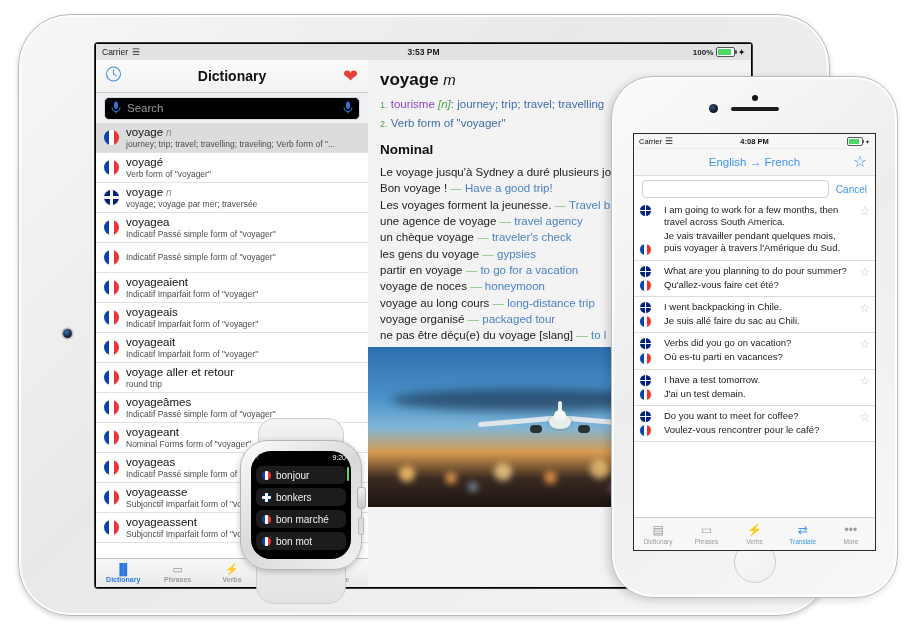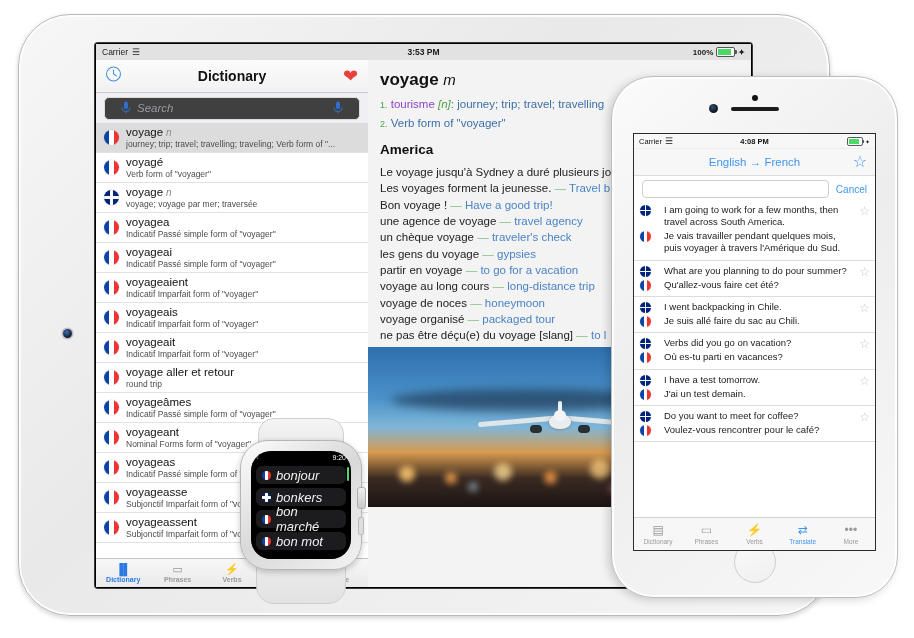--- a/index.html
+++ b/index.html
@@ -31,21 +31,21 @@
 
   
   .master{position:absolute;left:0;top:16px;width:272px;bottom:0;background:#fff;border-right:1px solid #c3c3c3;}
   .nav-bar{height:32px;background:linear-gradient(#fbfbfb,#f2f2f2);border-bottom:1px solid #c9c9c9;
            display:flex;align-items:center;justify-content:center;position:relative;}
   .nav-title{font-size:14px;font-weight:bold;color:#111;}
   .nav-left{position:absolute;left:9px;top:50%;transform:translateY(-50%);}
   .nav-right{position:absolute;right:10px;top:50%;transform:translateY(-50%);}
   .heart{color:#e8413c;font-size:18px;line-height:1;}
   .searchwrap{height:30px;background:#efeff4;border-bottom:1px solid #d4d4d4;display:flex;align-items:center;padding:0 8px;}
-  .searchbar{flex:1;height:21px;background:#404040;border-radius:5px;border:1px solid #dcdcdc;display:flex;align-items:center;padding:0 16px;gap:6px;font-style:italic;}
+  .searchbar{flex:1;height:21px;background:#000000;border-radius:5px;border:1px solid #dcdcdc;display:flex;align-items:center;padding:0 6px;gap:6px;}
   .searchbar .ph{flex:1;color:#9a9a9f;font-size:11.5px;}
   .mic{font-size:11px;}
   .list{position:absolute;left:0;right:0;top:63px;bottom:28px;overflow:hidden;background:#fff;}
   .row{height:30px;border-bottom:1px solid #e2e2e2;display:flex;align-items:center;padding:0 6px 0 8px;box-sizing:border-box;}
   .row.sel{background:#dcdcdc;}
   .flag{width:15px;height:15px;border-radius:50%;margin-right:7px;flex:0 0 auto;overflow:hidden;position:relative;
         box-shadow:0 0 0 .5px rgba(0,0,0,.12);}
   .flag.fr{background:linear-gradient(90deg,#0b43a8 0 33.3%,#fff 33.3% 66.6%,#e33 66.6% 100%);}
   .flag.uk{background:#00247d;}
   .flag.uk:before{content:"";position:absolute;left:0;top:0;right:0;bottom:0;
@@ -115,21 +115,21 @@
   .batt-s:after{content:"";position:absolute;right:-2.5px;top:2px;width:2px;height:3px;background:#5a5a5a;}
   .ip-nav{height:26px;background:#f7f7f7;display:flex;align-items:center;justify-content:center;position:relative;border-bottom:1px solid #dcdcdc;}
   .ip-nav .t{color:#3f96f0;font-size:11.5px;}
   .ip-nav .star{position:absolute;right:8px;color:#3f96f0;font-size:16px;line-height:1;}
   .ip-search{height:26px;background:#fff;display:flex;align-items:center;gap:7px;padding:0 8px;border-bottom:1px solid #dcdcdc;}
   .ip-search .fld{flex:1;height:16px;background:#fff;border:1px solid #cfcfcf;border-radius:4px;}
   .ip-search .cancel{color:#3f96f0;font-size:10px;}
   .ip-list{position:absolute;left:0;right:0;top:66px;bottom:32px;overflow:hidden;background:#fff;}
   .pair{border-bottom:1px solid #dcdcdc;padding:4px 6px 5px 6px;position:relative;}
   .pline{display:flex;align-items:flex-start;gap:6px;margin-bottom:2px;}
-  .pline:last-child{margin-bottom:0;}
+  .pline:last-child{margin-bottom:0;align-items:flex-end;}
   .pline .fl{margin-top:1px;}
   .pline .tx{font-size:9.5px;color:#1a1a1a;line-height:1.28;flex:1;padding-right:16px;}
   .pstar{position:absolute;right:5px;top:5px;color:#c9c9c9;font-size:12px;line-height:1;}
   .ip-tabbar{position:absolute;left:0;right:0;bottom:0;height:32px;background:#f7f7f7;border-top:1px solid #cfcfcf;display:flex;}
   .ip-tab{flex:1;display:flex;flex-direction:column;align-items:center;justify-content:center;gap:2px;color:#9a9a9a;}
   .ip-tab.active{color:#3f96f0;}
   .ip-tab .ico{font-size:12px;line-height:12px;}
   .ip-tab .lbl{font-size:6.5px;}
 
   
@@ -142,21 +142,21 @@
        background:linear-gradient(140deg,#fcfcfc,#d9d9d9 50%,#f2f2f2);border:1px solid #b5b5b5;
        box-shadow:0 2px 6px rgba(0,0,0,.22);}
   .w-screen{position:absolute;left:10px;top:10px;right:10px;bottom:10px;background:#000;border-radius:20px;overflow:hidden;
        box-shadow:inset 0 0 8px rgba(0,0,0,.9);}
   .w-crown{position:absolute;right:-5px;top:46px;width:7px;height:20px;background:linear-gradient(#f0f0f0,#c8c8c8);border-radius:3px;border:1px solid #b0b0b0;}
   .w-btn{position:absolute;right:-3px;top:76px;width:4px;height:16px;background:#ddd;border-radius:2px;border:1px solid #bbb;}
   .w-status{height:13px;display:flex;align-items:center;justify-content:space-between;padding:0 5px;color:#fff;font-size:7px;}
   .w-back{font-size:8px;color:#aaa;}
   .w-rows{padding:2px 5px 0 5px;}
   .w-row{background:#1c1c1e;border-radius:6px;height:18px;display:flex;align-items:center;gap:5px;padding:0 6px;margin-bottom:4px;}
-  .w-row .lb{color:#f0f0f0;font-size:13px;font-style:italic;}
+  .w-row .lb{color:#f0f0f0;font-size:10px;}
   .w-flag{width:9px;height:9px;border-radius:50%;flex:0 0 auto;overflow:hidden;position:relative;}
   .w-scroll{position:absolute;right:2px;top:16px;width:2px;height:14px;background:#4cd964;border-radius:1px;}
 </style>
 </head>
 <body>
 
 <div class="stage">
 
   <div class="ipad">
     <div class="ipad-cam"></div>
@@ -235,21 +235,20 @@
               <div class="row">
                 <span class="flag fr"></span>
                 <div class="rowtxt">
                   <div class="w">voyagea</div>
                   <div class="d">Indicatif Passé simple form of "voyager"</div>
                 </div>
               </div>
               <div class="row">
                 <span class="flag fr"></span>
                 <div class="rowtxt">
-                  <div class="w">voyageai</div>
                   <div class="d">Indicatif Passé simple form of "voyager"</div>
                 </div>
               </div>
               <div class="row">
                 <span class="flag fr"></span>
                 <div class="rowtxt">
                   <div class="w">voyageaient</div>
                   <div class="d">Indicatif Imparfait form of "voyager"</div>
                 </div>
               </div>
@@ -339,31 +338,31 @@
           <div class="scrollbar"></div>
           <div class="detail-pad">
             <div class="headword">
               <span>voyage</span>
               <i>m</i>
             </div>
             <div id="senses">
                 <div class="sense"><span class="num">1.</span> <span class="dom">tourisme</span> <span class="pos">[n]</span><span class="tr">:</span> <span class="tr">journey; trip; travel; travelling</span></div>
                 <div class="sense"><span class="num">2.</span> <span class="tr">Verb form of "voyager"</span></div>
               </div>
-            <div class="h2">America</div>
+            <div class="h2">Nominal</div>
             <div id="examples">
                 <div class="ex wrapline"><span>Le voyage jusqu'à Sydney a duré plusieurs jo</span> <span class="en">several days.</span></div>
+                <div class="ex"><span>Bon voyage !</span> <span class="dash">—</span> <span class="en">Have a good trip!</span></div>
                 <div class="ex"><span>Les voyages forment la jeunesse.</span> <span class="dash">—</span> <span class="en">Travel b</span></div>
-                <div class="ex"><span>Bon voyage !</span> <span class="dash">—</span> <span class="en">Have a good trip!</span></div>
                 <div class="ex"><span>une agence de voyage</span> <span class="dash">—</span> <span class="en">travel agency</span></div>
                 <div class="ex"><span>un chèque voyage</span> <span class="dash">—</span> <span class="en">traveler's check</span></div>
                 <div class="ex"><span>les gens du voyage</span> <span class="dash">—</span> <span class="en">gypsies</span></div>
                 <div class="ex"><span>partir en voyage</span> <span class="dash">—</span> <span class="en">to go for a vacation</span></div>
+                <div class="ex"><span>voyage de noces</span> <span class="dash">—</span> <span class="en">honeymoon</span></div>
                 <div class="ex"><span>voyage au long cours</span> <span class="dash">—</span> <span class="en">long-distance trip</span></div>
-                <div class="ex"><span>voyage de noces</span> <span class="dash">—</span> <span class="en">honeymoon</span></div>
                 <div class="ex"><span>voyage organisé</span> <span class="dash">—</span> <span class="en">packaged tour</span></div>
                 <div class="ex"><span>ne pas être déçu(e) du voyage [slang]</span> <span class="dash">—</span> <span class="en">to l</span></div>
               </div>
           </div>
           <div class="photo">
             <div class="sky"></div>
             <div class="cloudband"></div>
             <div class="bokeh" style="left:8%;top:74%;width:16px;height:16px;background:rgba(255,200,110,.85);"></div>
             <div class="bokeh" style="left:20%;top:78%;width:12px;height:12px;background:rgba(255,170,80,.8);"></div>
             <div class="bokeh" style="left:33%;top:72%;width:18px;height:18px;background:rgba(255,220,150,.75);"></div>

